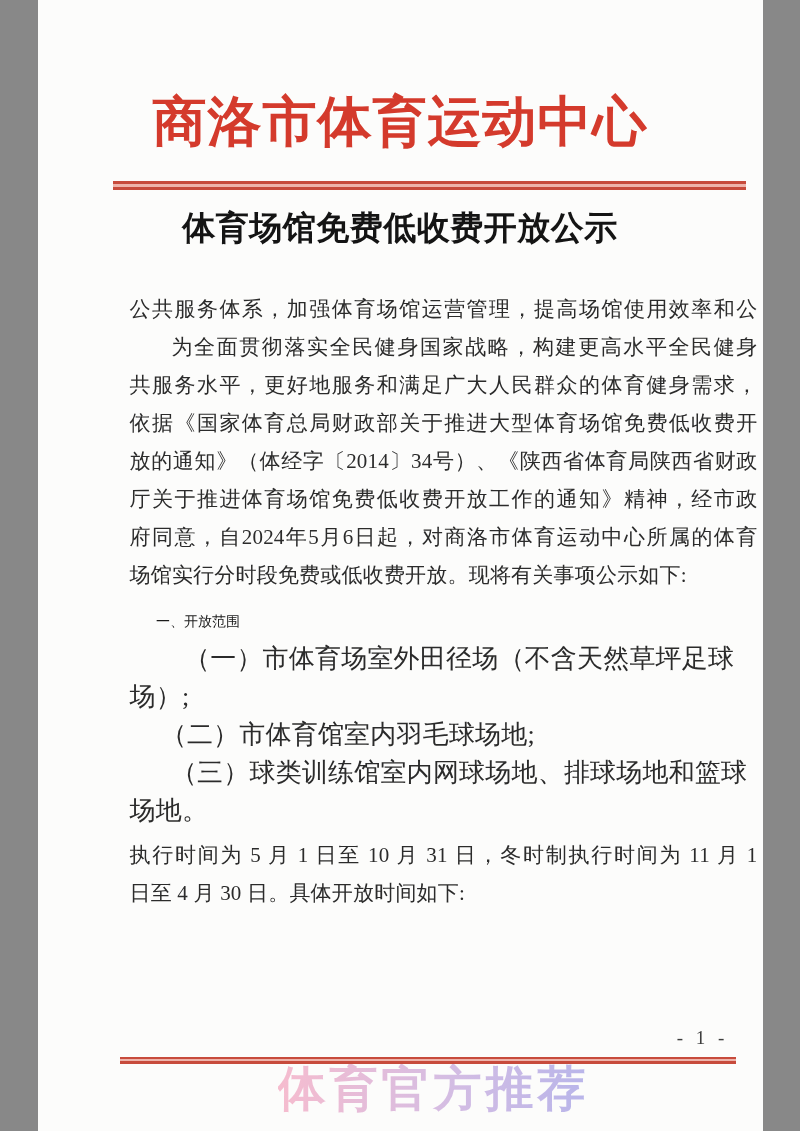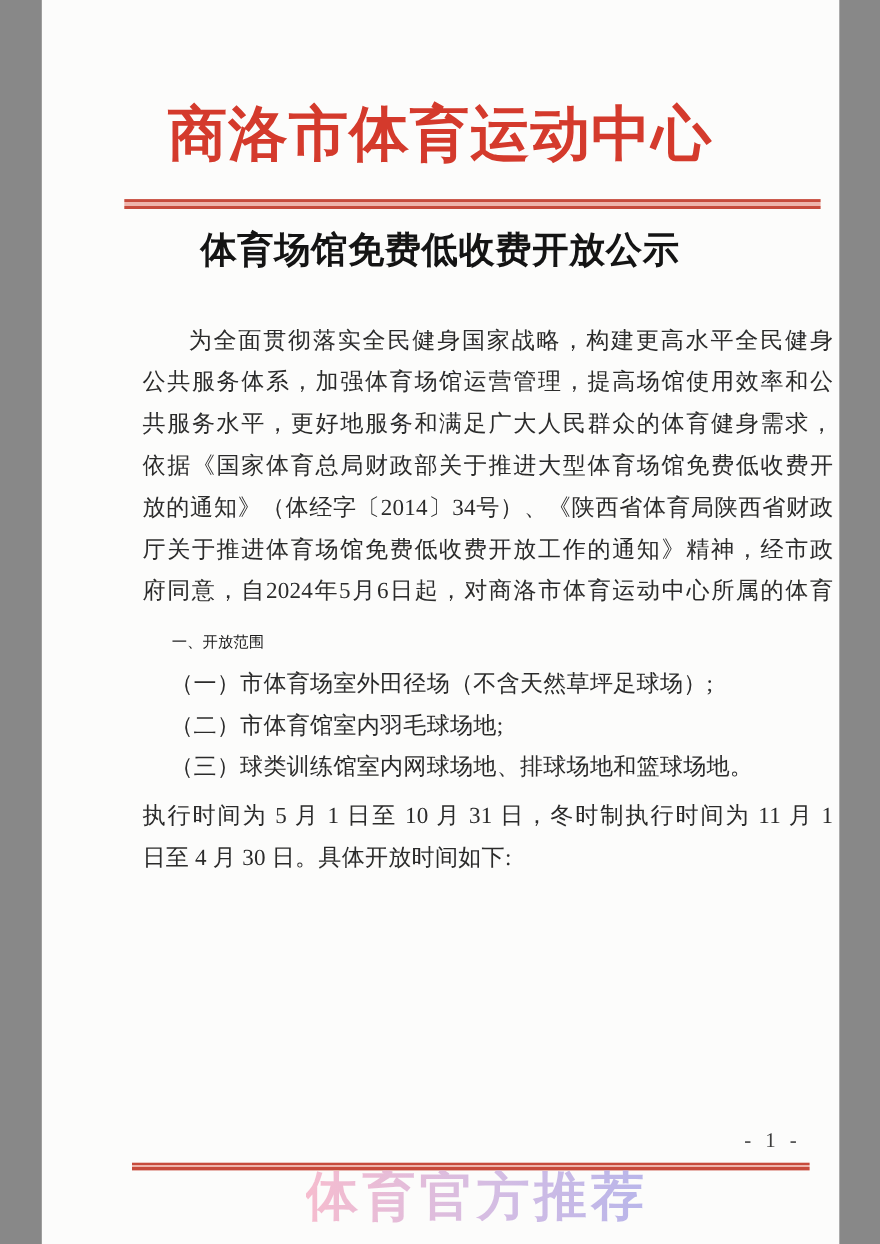--- a/index.html
+++ b/index.html
@@ -54,21 +54,21 @@
     font-size: 21px;
     line-height: 38px;
     min-height: 38px;
     text-align: justify;
     text-align-last: justify;
     letter-spacing: 0.2px;
   }
   .line.line-indent { text-indent: 2em; }
   .line.para-end { text-align: left; text-align-last: left; }
   .item-line {
-    font-size: 21px;
+    font-size: 26px;
     line-height: 38px;
     min-height: 38px;
     text-align: center;
     text-align-last: left;
     text-indent: 1.2em;
     letter-spacing: 0.2px;
   }
   .heading {
     font-family: "Liberation Sans", "DejaVu Sans", sans-serif;
     font-size: 14px;
@@ -125,27 +125,28 @@
 
   <div class="letterhead">商洛市体育运动中心</div>
 
   <div class="rule-top"></div>
 
   <h1 class="doc-title">体育场馆免费低收费开放公示</h1>
 
   <div class="body-block">
 
     <div class="para intro">
+        <div class="line">公共服务体系，加强体育场馆运营管理，提高场馆使用效率和公</div>
         <div class="line line-indent">为全面贯彻落实全民健身国家战略，构建更高水平全民健身</div>
-        <div class="line">公共服务体系，加强体育场馆运营管理，提高场馆使用效率和公</div>
         <div class="line">共服务水平，更好地服务和满足广大人民群众的体育健身需求，</div>
         <div class="line">依据《国家体育总局财政部关于推进大型体育场馆免费低收费开</div>
         <div class="line">放的通知》（体经字〔2014〕34号）、《陕西省体育局陕西省财政</div>
         <div class="line">厅关于推进体育场馆免费低收费开放工作的通知》精神，经市政</div>
         <div class="line">府同意，自2024年5月6日起，对商洛市体育运动中心所属的体育</div>
+        <div class="line para-end">场馆实行分时段免费或低收费开放。现将有关事项公示如下:</div>
       </div>
 
     <div class="heading heading-scope">一、开放范围</div>
 
     <div class="para scope-items">
         <div class="item-line">（一）市体育场室外田径场（不含天然草坪足球场）;</div>
         <div class="item-line">（二）市体育馆室内羽毛球场地;</div>
         <div class="item-line">（三）球类训练馆室内网球场地、排球场地和篮球场地。</div>
       </div>
 

